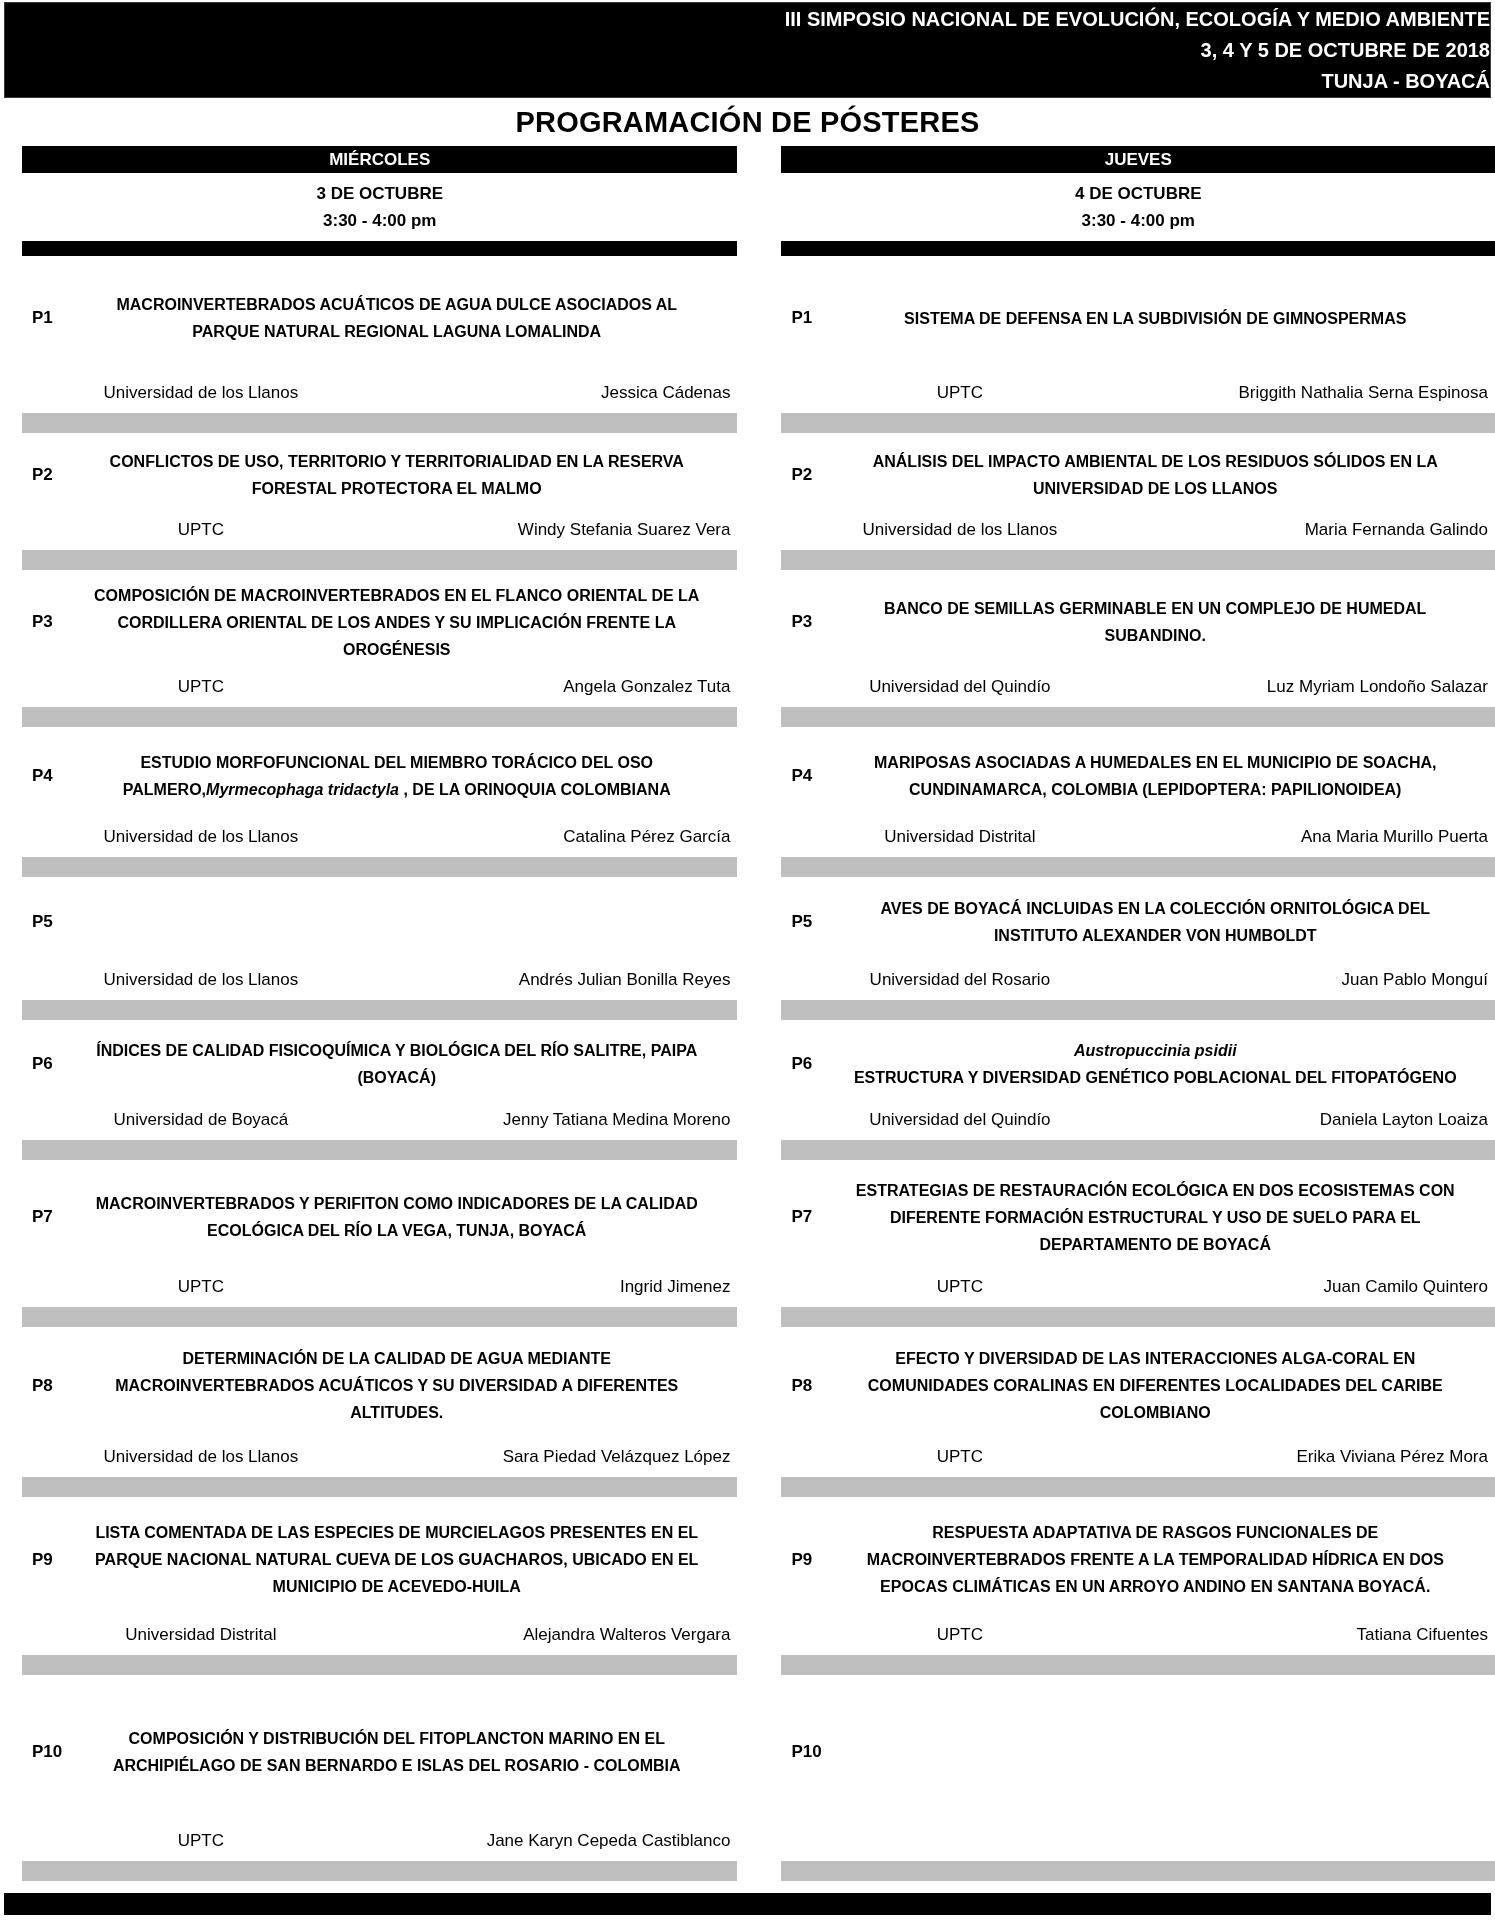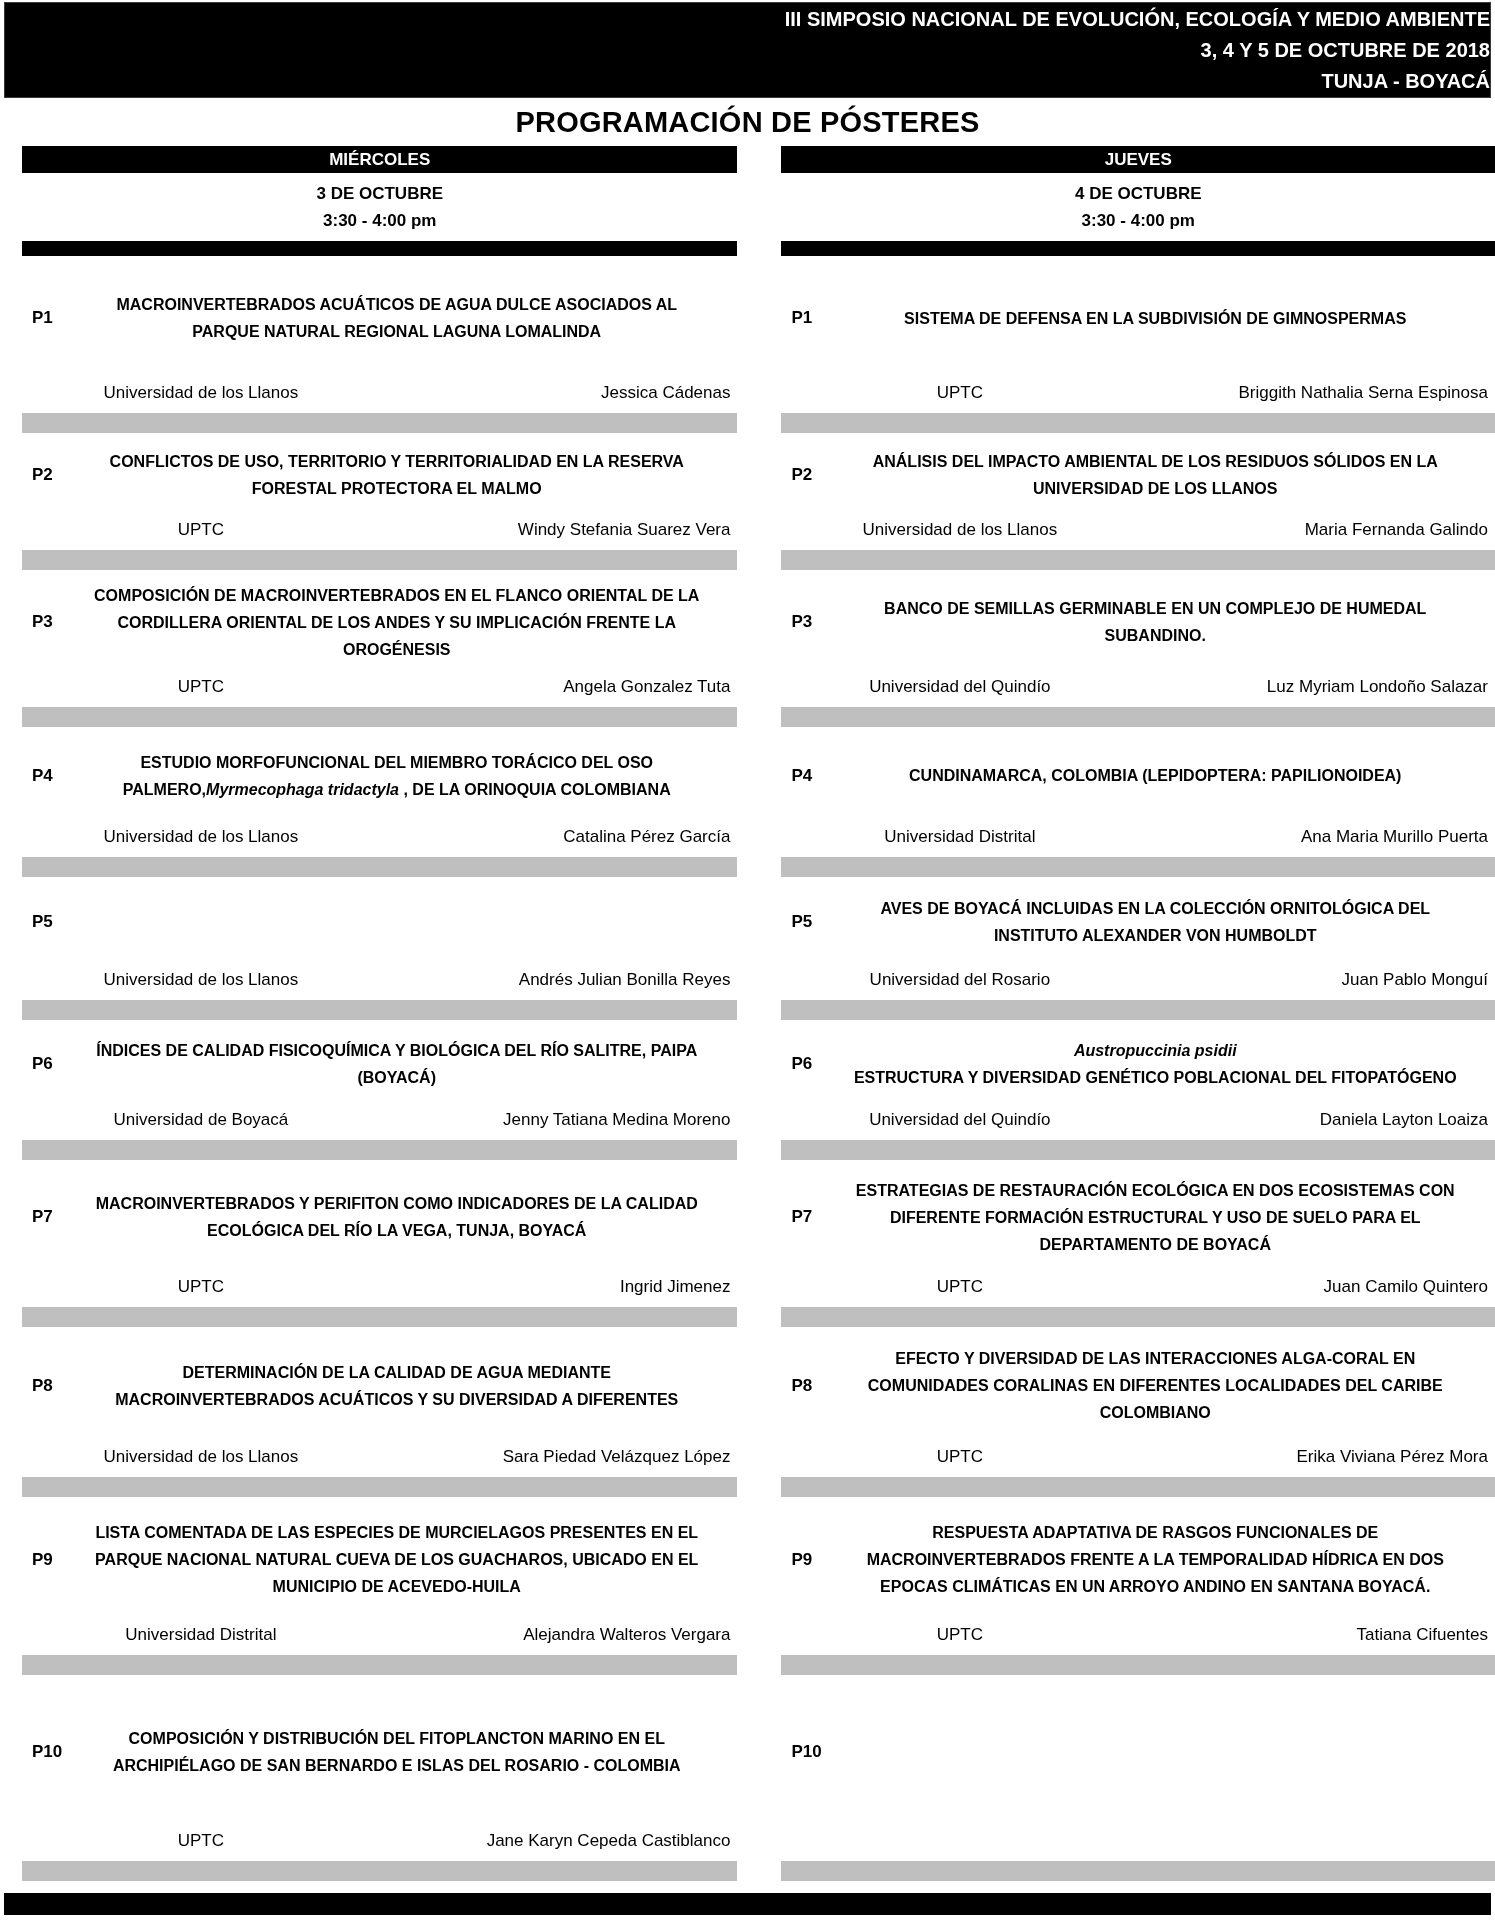--- a/index.html
+++ b/index.html
@@ -162,20 +162,21 @@
               <div class="presenter">Ingrid Jimenez</div>
             </div>
             <div class="gray-bar"></div>
           </div>
           <div class="entry" style="height: 170px;">
             <div class="entry-main">
               <div class="pcode">P8</div>
               <div class="ptitle">
                 <div class="tline"><span>DETERMINACIÓN DE LA CALIDAD DE AGUA MEDIANTE</span></div>
                 <div class="tline"><span>MACROINVERTEBRADOS ACUÁTICOS Y SU DIVERSIDAD A DIFERENTES</span></div>
+                <div class="tline"><span>ALTITUDES.</span></div>
               </div>
             </div>
             <div class="inst-row">
               <div class="institution">Universidad de los Llanos</div>
               <div class="presenter">Sara Piedad Velázquez López</div>
             </div>
             <div class="gray-bar"></div>
           </div>
           <div class="entry" style="height: 178px;">
             <div class="entry-main">
@@ -253,20 +254,21 @@
             <div class="inst-row">
               <div class="institution">Universidad del Quindío</div>
               <div class="presenter">Luz Myriam Londoño Salazar</div>
             </div>
             <div class="gray-bar"></div>
           </div>
           <div class="entry" style="height: 150px;">
             <div class="entry-main">
               <div class="pcode">P4</div>
               <div class="ptitle">
+                <div class="tline"><span>MARIPOSAS ASOCIADAS A HUMEDALES EN EL MUNICIPIO DE SOACHA,</span></div>
                 <div class="tline"><span>CUNDINAMARCA, COLOMBIA (LEPIDOPTERA: PAPILIONOIDEA)</span></div>
               </div>
             </div>
             <div class="inst-row">
               <div class="institution">Universidad Distrital</div>
               <div class="presenter">Ana Maria Murillo Puerta</div>
             </div>
             <div class="gray-bar"></div>
           </div>
           <div class="entry" style="height: 143px;">

